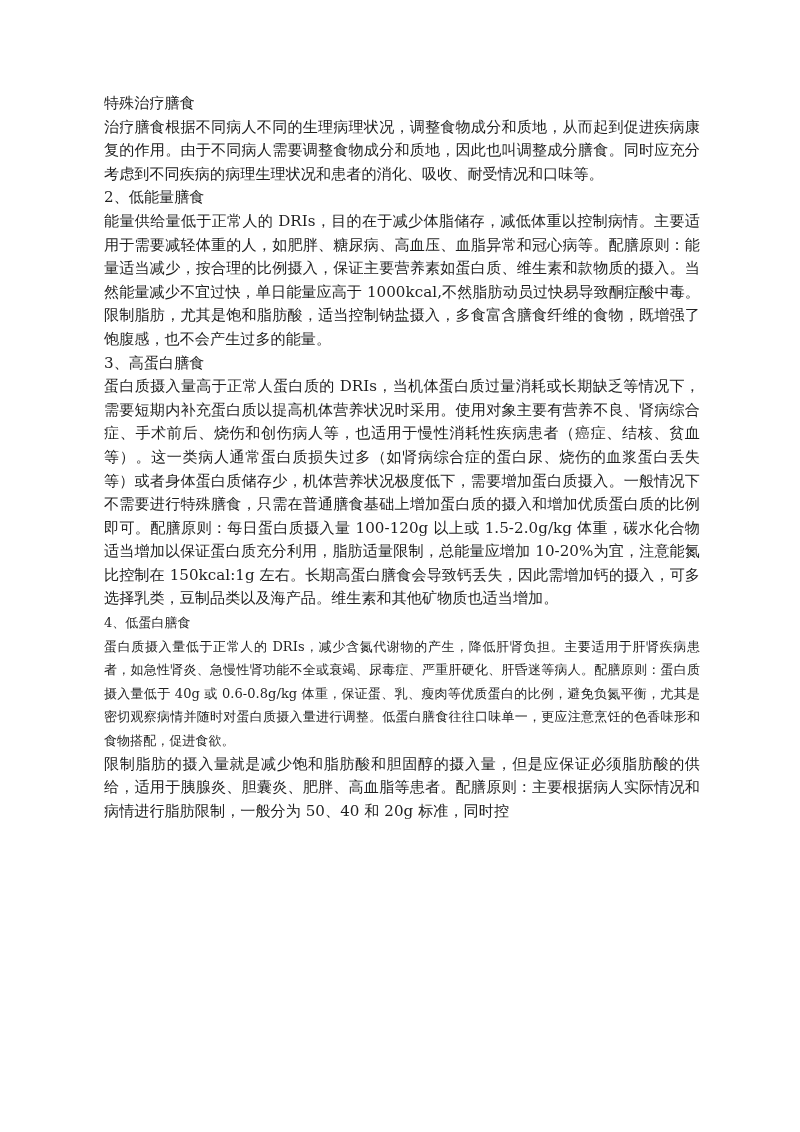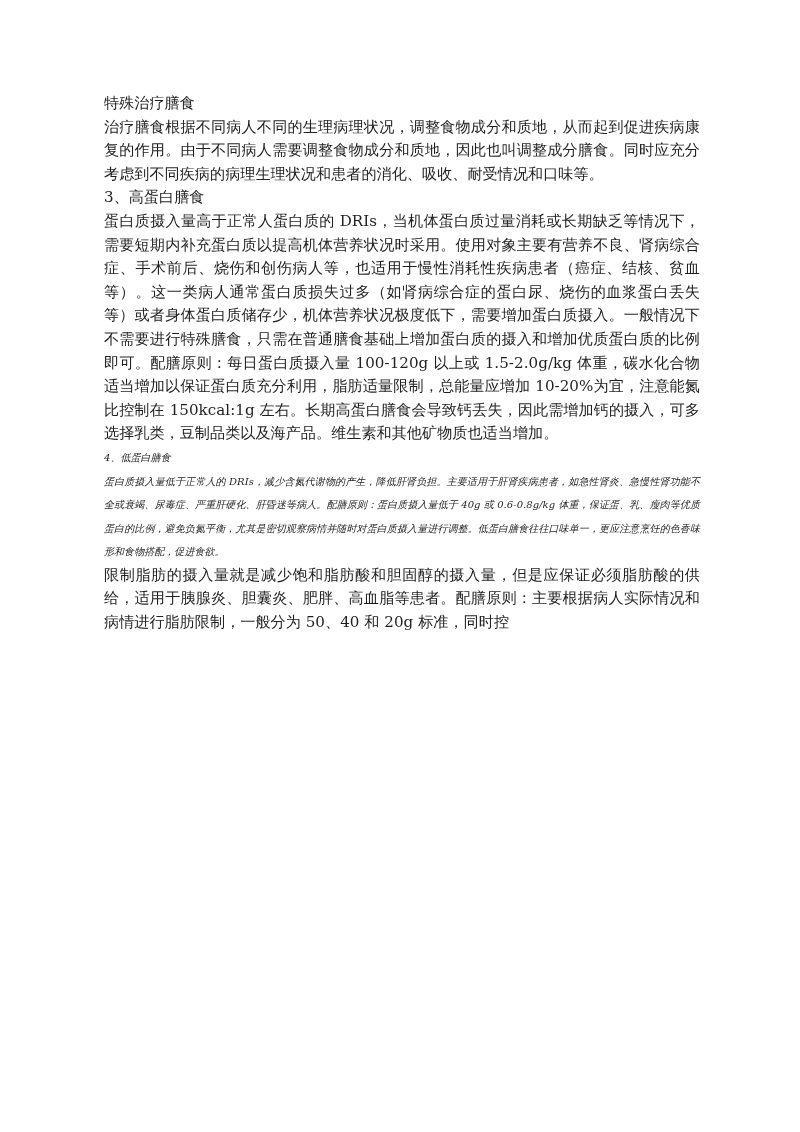--- a/index.html
+++ b/index.html
@@ -36,34 +36,35 @@
     word-break: break-all;
     letter-spacing: 0.05px;
     color: #1f1f1f;
   }
   
   .para.heading {
     text-align: left;
   }
   
   .para.small {
-    font-size: 10px;
+    font-size: 13px;
     line-height: 23.6px;
-    font-style: italic;
   }
   .para.small.heading {
     text-align: left;
   }
 </style>
 </head>
 <body>
 
 <div class="page">
   <div class="text-column" id="text-column">
       <p class="para heading">特殊治疗膳食</p>
       <p class="para">治疗膳食根据不同病人不同的生理病理状况，调整食物成分和质地，从而起到促进疾病康复的作用。由于不同病人需要调整食物成分和质地，因此也叫调整成分膳食。同时应充分考虑到不同疾病的病理生理状况和患者的消化、吸收、耐受情况和口味等。</p>
+      <p class="para heading">2、低能量膳食</p>
+      <p class="para">能量供给量低于正常人的 DRIs，目的在于减少体脂储存，减低体重以控制病情。主要适用于需要减轻体重的人，如肥胖、糖尿病、高血压、血脂异常和冠心病等。配膳原则：能量适当减少，按合理的比例摄入，保证主要营养素如蛋白质、维生素和款物质的摄入。当然能量减少不宜过快，单日能量应高于 1000kcal,不然脂肪动员过快易导致酮症酸中毒。限制脂肪，尤其是饱和脂肪酸，适当控制钠盐摄入，多食富含膳食纤维的食物，既增强了饱腹感，也不会产生过多的能量。</p>
       <p class="para heading">3、高蛋白膳食</p>
       <p class="para">蛋白质摄入量高于正常人蛋白质的 DRIs，当机体蛋白质过量消耗或长期缺乏等情况下，需要短期内补充蛋白质以提高机体营养状况时采用。使用对象主要有营养不良、肾病综合症、手术前后、烧伤和创伤病人等，也适用于慢性消耗性疾病患者（癌症、结核、贫血等）。这一类病人通常蛋白质损失过多（如肾病综合症的蛋白尿、烧伤的血浆蛋白丢失等）或者身体蛋白质储存少，机体营养状况极度低下，需要增加蛋白质摄入。一般情况下不需要进行特殊膳食，只需在普通膳食基础上增加蛋白质的摄入和增加优质蛋白质的比例即可。配膳原则：每日蛋白质摄入量 100-120g 以上或 1.5-2.0g/kg 体重，碳水化合物适当增加以保证蛋白质充分利用，脂肪适量限制，总能量应增加 10-20%为宜，注意能氮比控制在 150kcal:1g 左右。长期高蛋白膳食会导致钙丢失，因此需增加钙的摄入，可多选择乳类，豆制品类以及海产品。维生素和其他矿物质也适当增加。</p>
       <p class="para heading small">4、低蛋白膳食</p>
       <p class="para small">蛋白质摄入量低于正常人的 DRIs，减少含氮代谢物的产生，降低肝肾负担。主要适用于肝肾疾病患者，如急性肾炎、急慢性肾功能不全或衰竭、尿毒症、严重肝硬化、肝昏迷等病人。配膳原则：蛋白质摄入量低于 40g 或 0.6-0.8g/kg 体重，保证蛋、乳、瘦肉等优质蛋白的比例，避免负氮平衡，尤其是密切观察病情并随时对蛋白质摄入量进行调整。低蛋白膳食往往口味单一，更应注意烹饪的色香味形和食物搭配，促进食欲。</p>
       <p class="para">限制脂肪的摄入量就是减少饱和脂肪酸和胆固醇的摄入量，但是应保证必须脂肪酸的供给，适用于胰腺炎、胆囊炎、肥胖、高血脂等患者。配膳原则：主要根据病人实际情况和病情进行脂肪限制，一般分为 50、40 和 20g 标准，同时控</p>
     </div>
 </div>
 
 </body></html>

